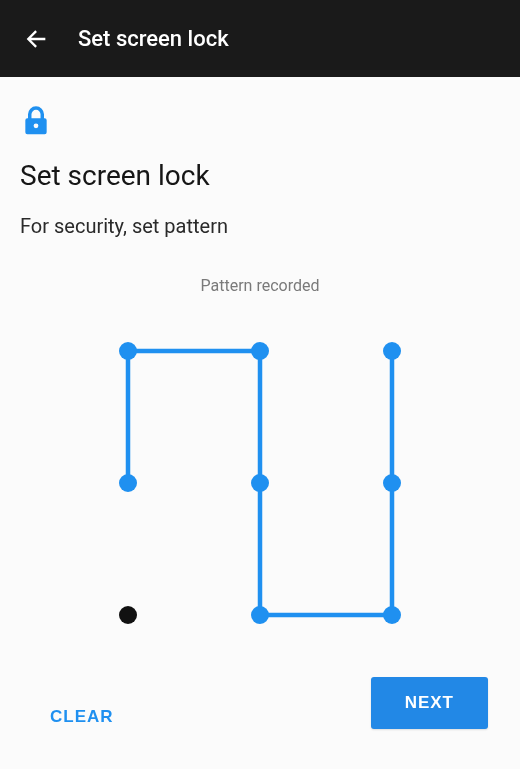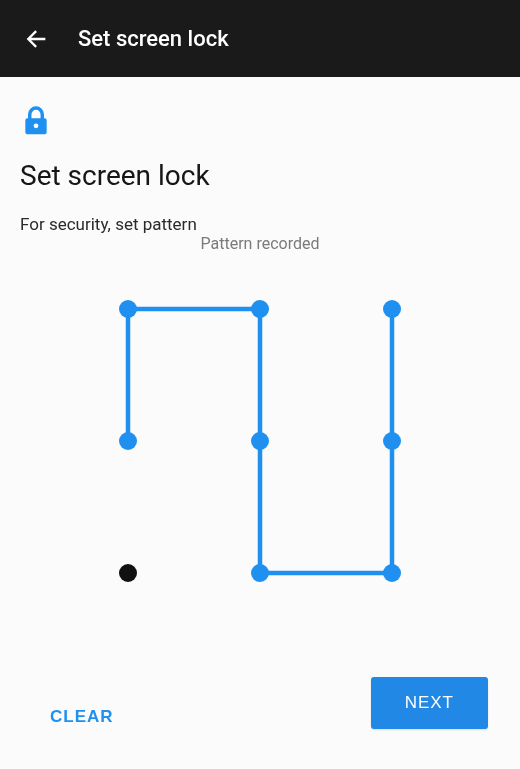--- a/index.html
+++ b/index.html
@@ -29,29 +29,30 @@
 
     .page-title {
       color: #161616;
       font-size: 28px;
       font-weight: 400;
       margin-bottom: 22px;
     }
 
     .subtitle {
       color: #2a2a2a;
-      font-size: 17px;
+      font-size: 20px;
       font-weight: 400;
+      margin-bottom: 26px;
     }
 
     .status {
       color: #7a7a7a;
       font-size: 16px;
       text-align: center;
-      margin: 0 auto 14px auto;
+      margin: 12px auto 14px auto;
     }
 
     .pattern-area {
       flex: 1;
       position: relative;
       display: flex;
       align-items: flex-start;
       justify-content: center;
     }
 
@@ -99,21 +100,21 @@
       padding: 14px 18px;
       cursor: pointer;
       text-transform: uppercase;
     }
 
     .btn-next {
       background: #2288e6;
       color: #fff;
       border: none;
       font-size: 17px;
-      font-weight: 400;
+      font-weight: 700;
       letter-spacing: 1px;
       padding: 0 34px;
       height: 52px;
       border-radius: 3px;
       cursor: pointer;
       text-transform: uppercase;
       box-shadow: 0 1px 2px rgba(0,0,0,0.12);
     }
   </style>
 </head>

